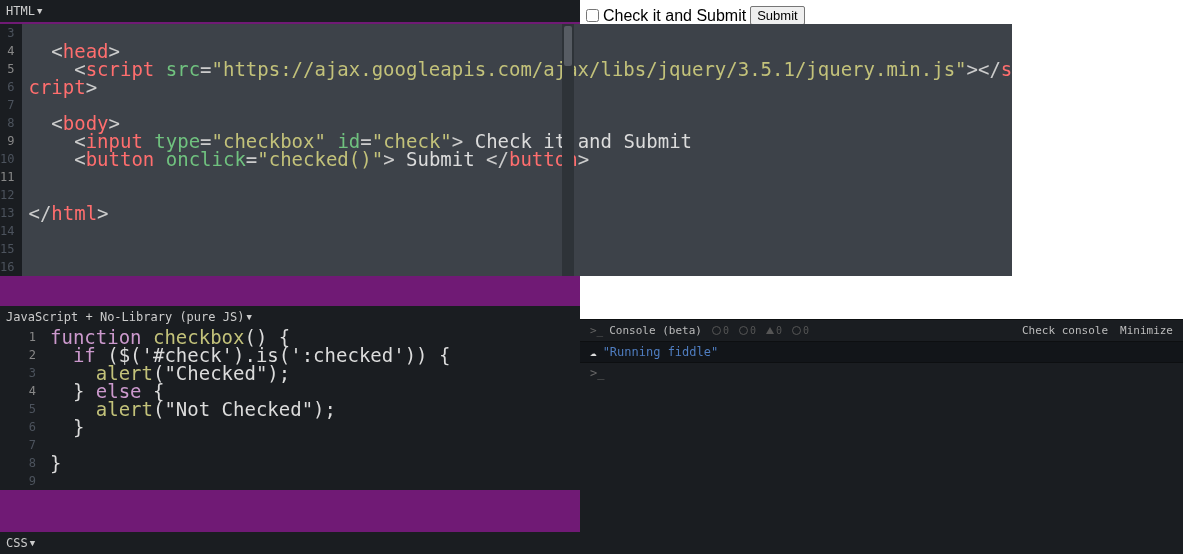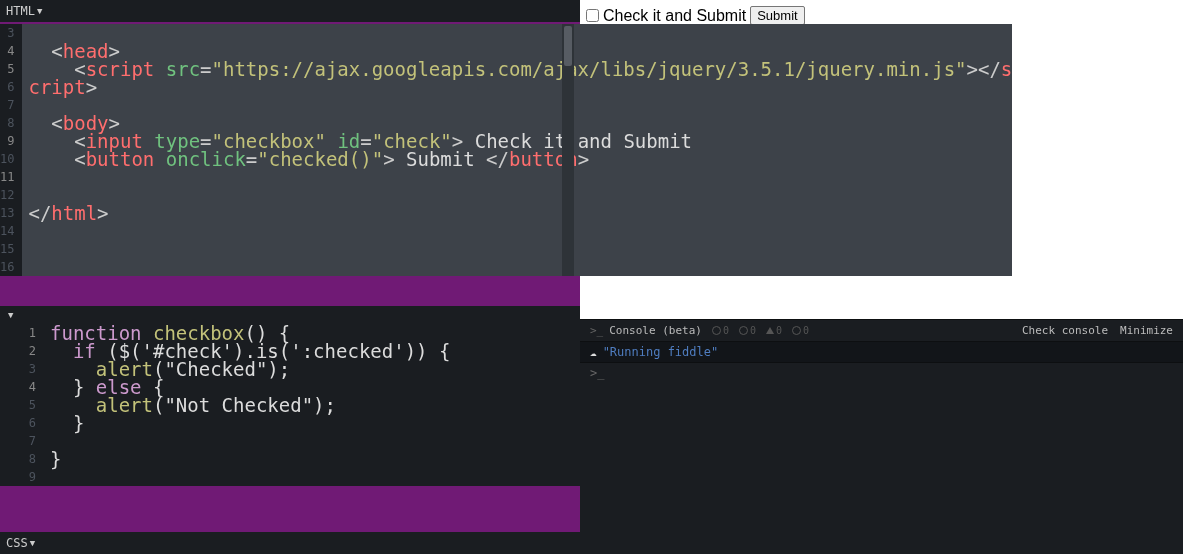--- a/index.html
+++ b/index.html
@@ -106,20 +106,21 @@
         </div>
       </div>
       <div class="vscroll">
           <div class="vscroll-thumb"></div>
         </div>
     </div>
 
     <div style="height:30px"></div>
 
     <div class="panel-header">
+      <span>JavaScript + No-Library (pure JS)</span>
       <span class="drop">▼</span>
     </div>
     <div class="js-sect">
       <div class="editor js-code-wrap">
         <div class="gutter">
           <div class="line" style="color:#888">1</div>
           <div class="line" style="color:#888">2</div>
           <div class="line">3</div>
           <div class="line" style="color:#888">4</div>
           <div class="line">5</div>

